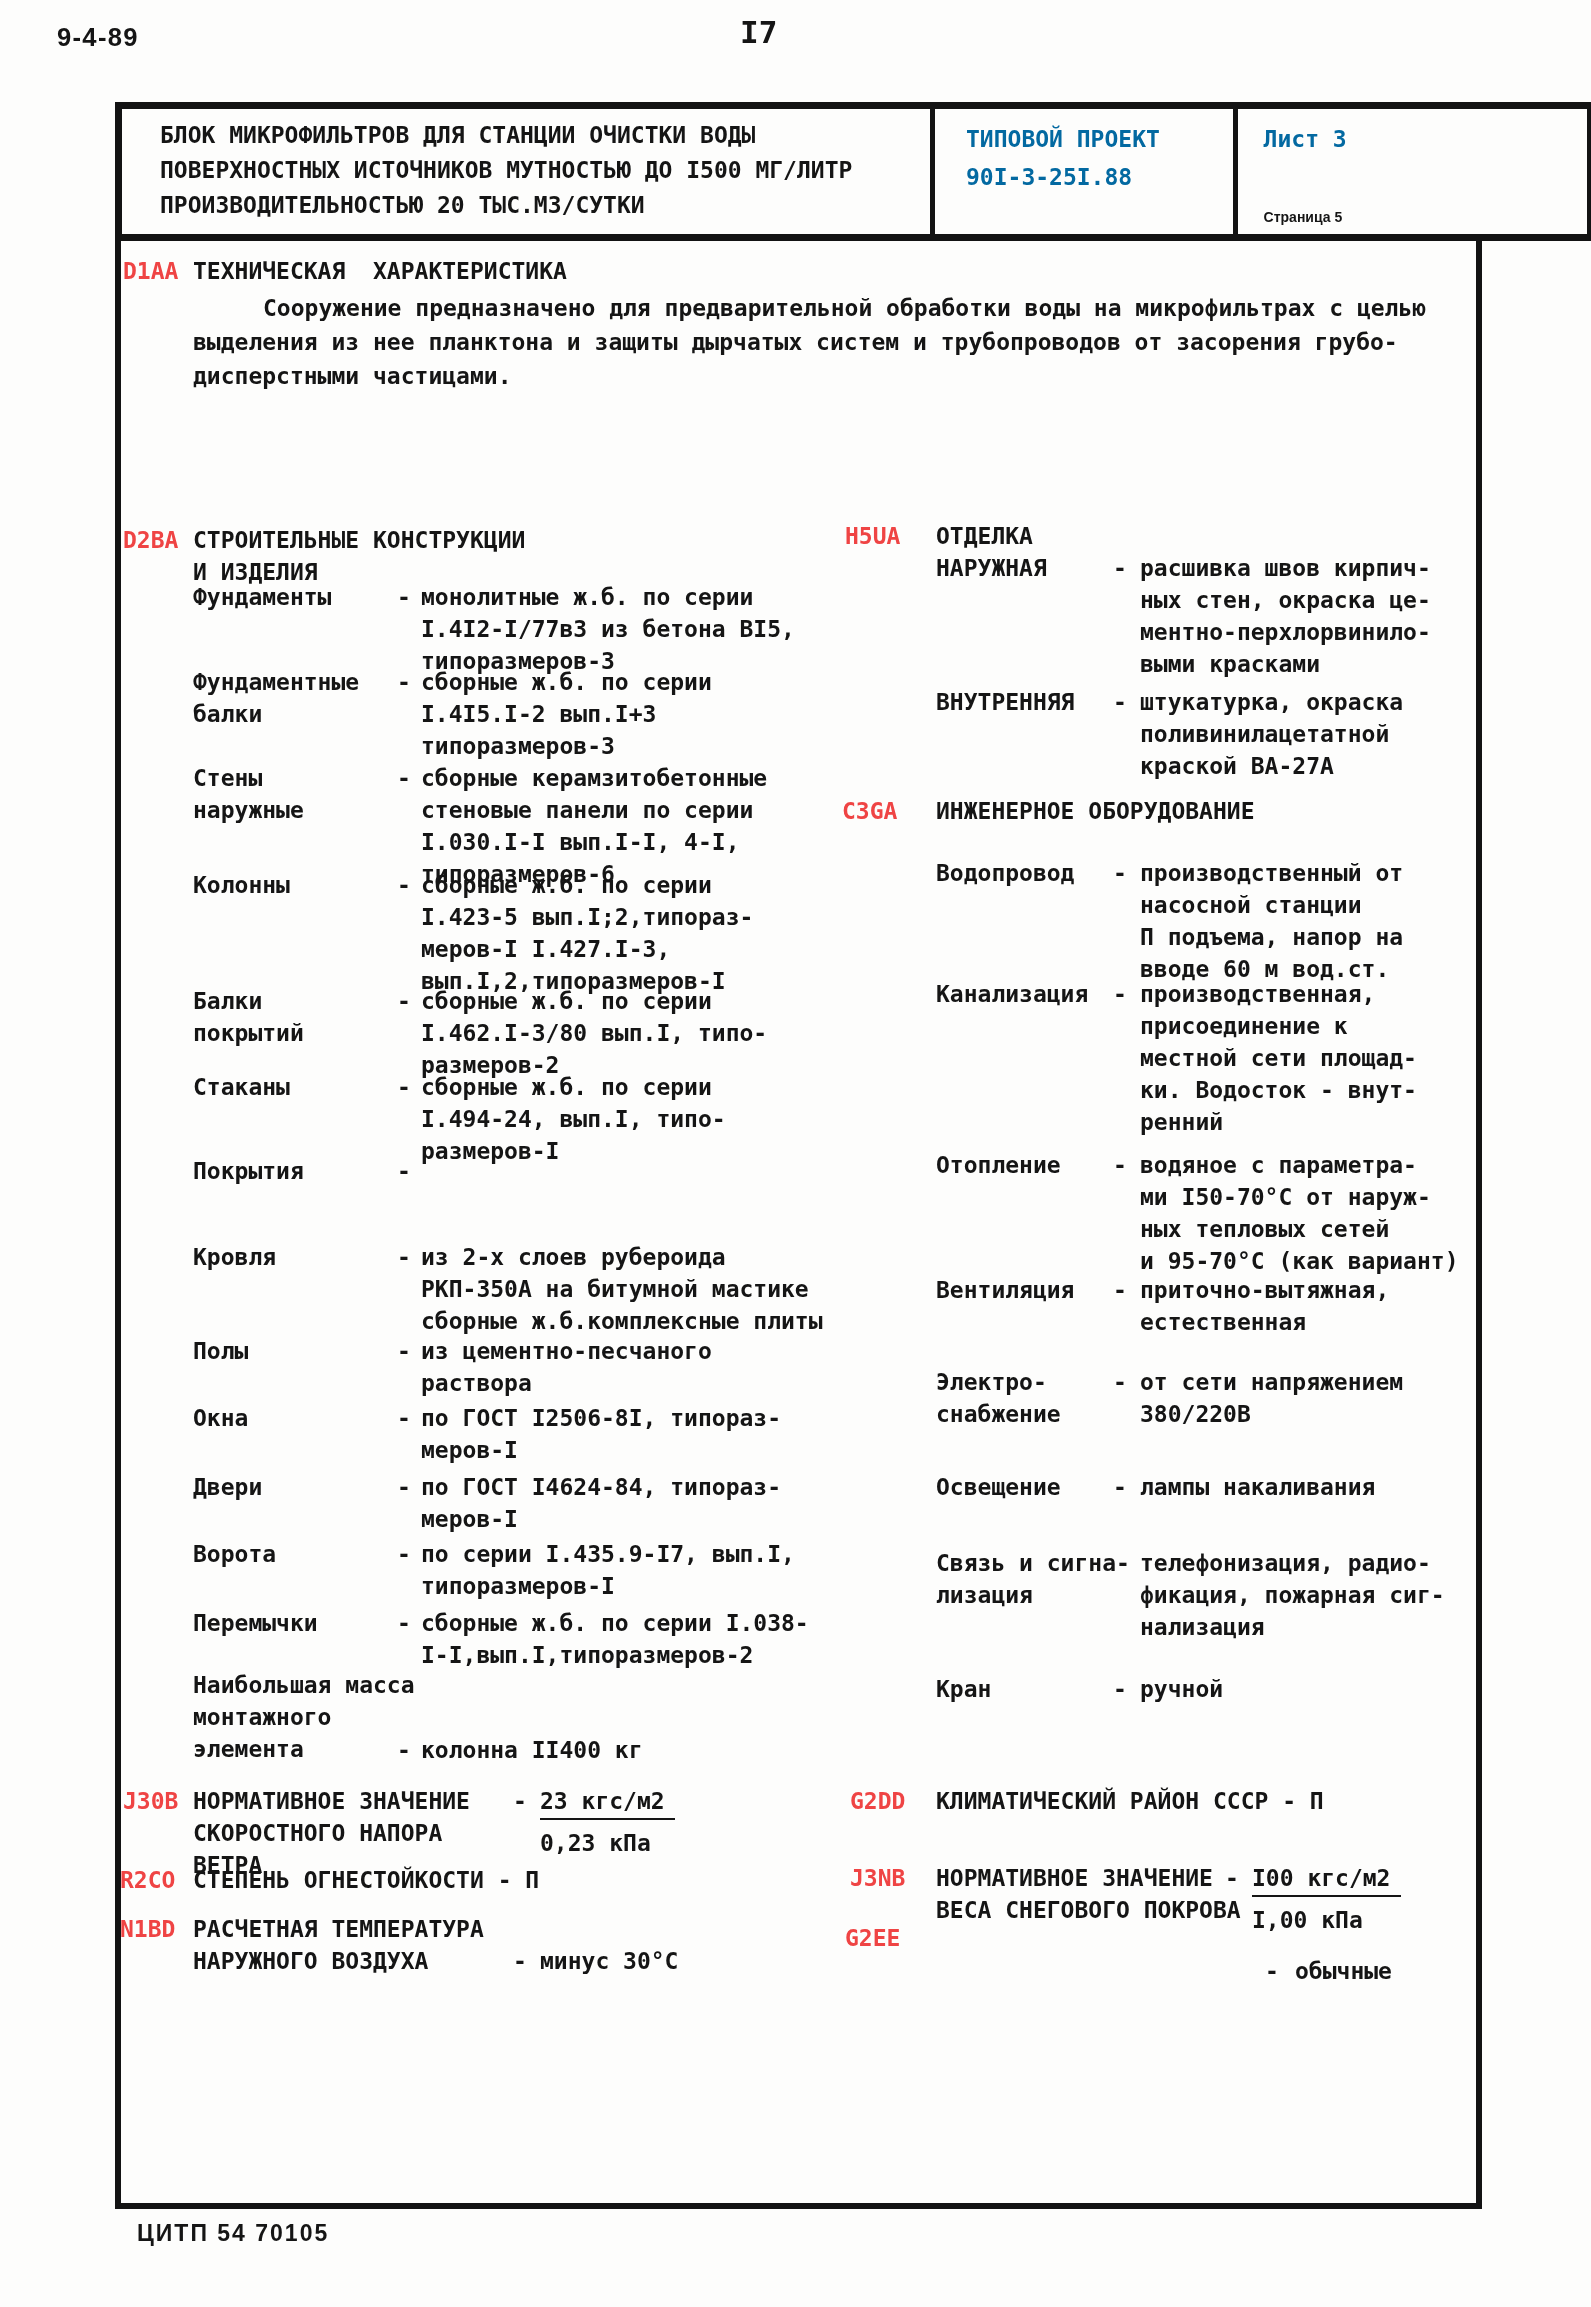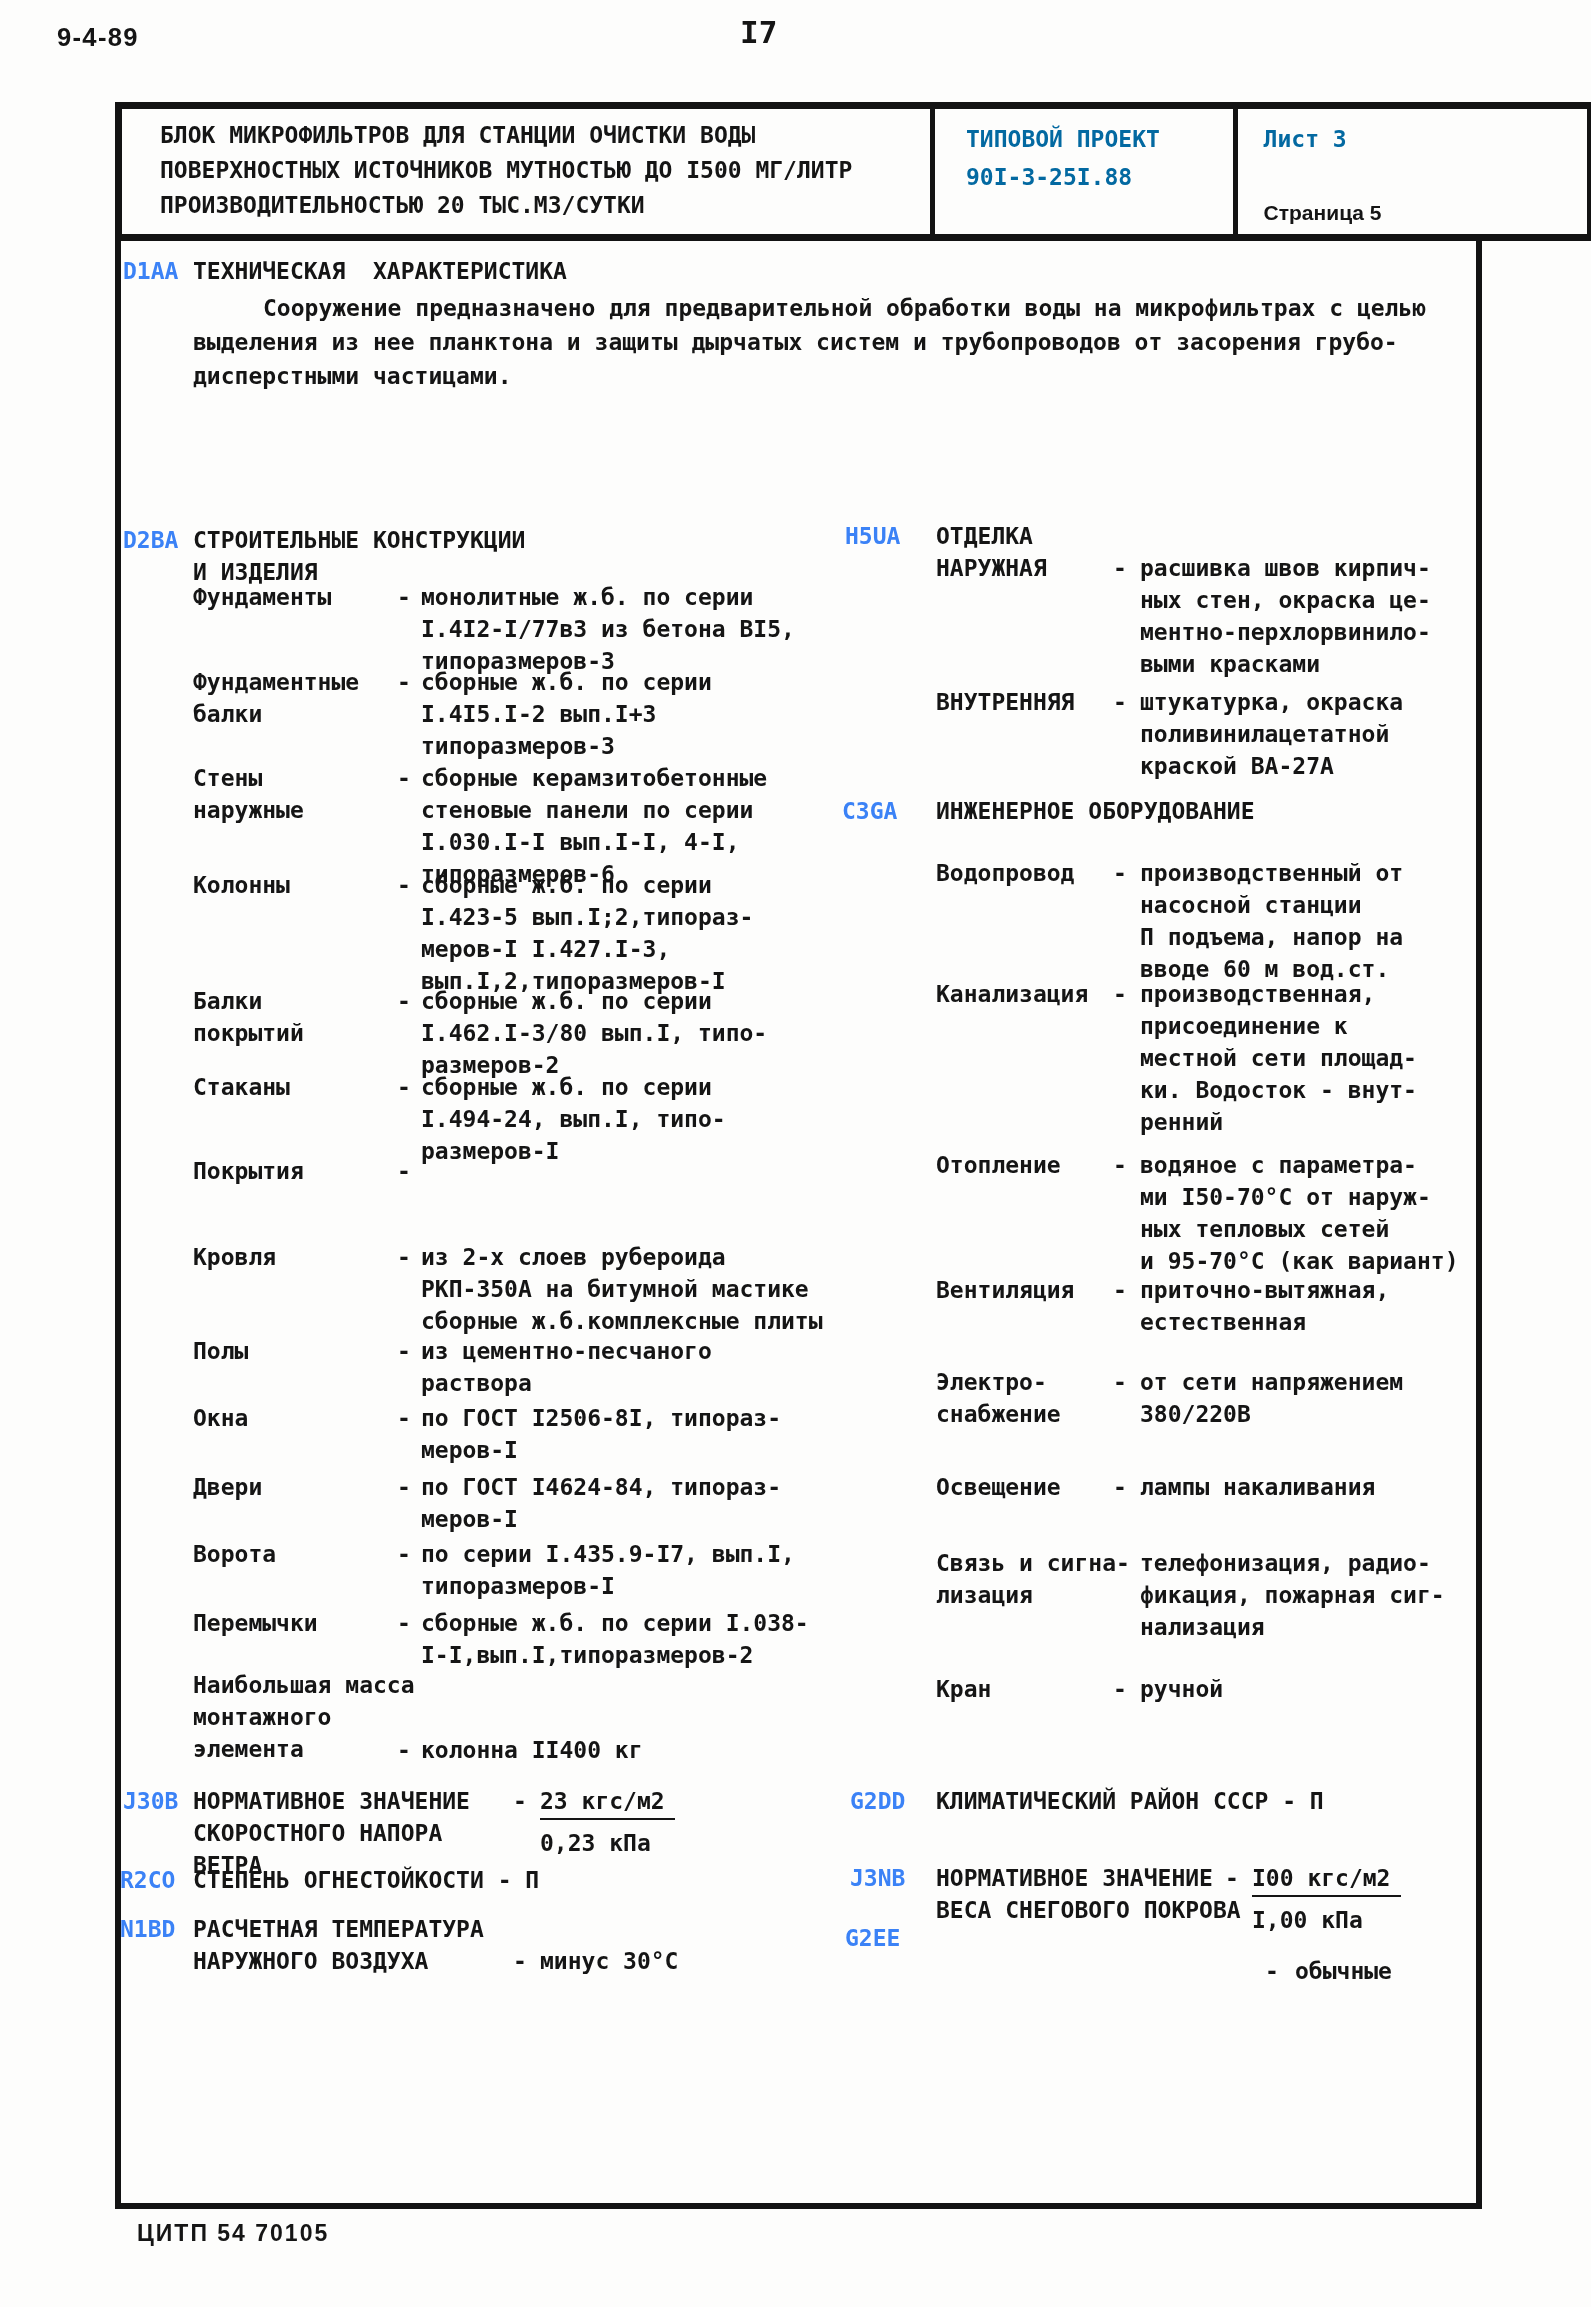--- a/index.html
+++ b/index.html
@@ -1,21 +1,21 @@
 <!DOCTYPE html>
 <html style="font-size:10.8px"><head>
 <meta charset="utf-8">
 <style>
   html,body{margin:0;padding:0;background:#ffffff;}
   .sheet{position:relative;width:1592px;height:2307px;background:#fdfdfc;overflow:hidden;
          font-family:"DejaVu Sans Mono",monospace;}
   .abs{position:absolute;}
   .tw{font:bold 23px/32px "DejaVu Sans Mono",monospace;color:#151515;white-space:pre-wrap;letter-spacing:0;}
   .para{line-height:34px;text-indent:70px;}
-  .codefont{font:bold 23px/32px "DejaVu Sans Mono",monospace;color:#3b82f6;}
+  .codefont{font:bold 23px/32px "DejaVu Sans Mono",monospace;color:#ef4444;}
   .hand{font-family:"Liberation Sans",sans-serif;font-weight:bold;color:#151515;}
   .pagenum{font:bold 31px "DejaVu Sans Mono",monospace;color:#151515;}
   .stamp{font:bold 25.6px "Liberation Sans",sans-serif;letter-spacing:1.3px;color:#151515;}
   .headerbox{position:absolute;left:115px;top:102px;width:1479px;height:139px;
              border:7.4px solid #131313;box-sizing:border-box;display:flex;}
   .hcell1{width:808px;box-sizing:border-box;padding:9.4px 0 0 38px;}
   .hcell2{width:303px;box-sizing:border-box;border-left:5.4px solid #131313;padding:10.8px 0 0 31px;}
   .hcell3{flex:1;box-sizing:border-box;border-left:5.4px solid #131313;padding:10.8px 0 9.4px 25.6px;
           display:flex;flex-direction:column;justify-content:space-between;}
   .htitle{font:bold 23px/35px "DejaVu Sans Mono",monospace;color:#151515;white-space:pre-wrap;}
@@ -38,21 +38,21 @@
       <div class="htitle">БЛОК МИКРОФИЛЬТРОВ ДЛЯ СТАНЦИИ ОЧИСТКИ ВОДЫ
 ПОВЕРХНОСТНЫХ ИСТОЧНИКОВ МУТНОСТЬЮ ДО I500 МГ/ЛИТР
 ПРОИЗВОДИТЕЛЬНОСТЬЮ 20 ТЫС.М3/СУТКИ</div>
     </div>
     <div class="hcell2">
       <div class="hproj">ТИПОВОЙ ПРОЕКТ</div>
       <div class="hproj">90I-3-25I.88</div>
     </div>
     <div class="hcell3">
       <div class="hproj">Лист 3</div>
-      <div class="hand" style="font-size:21px">Страница 5</div>
+      <div class="hand" style="font-size:14px">Страница 5</div>
     </div>
   </div>
 
   <div class="mainbox"></div>
 
   <div class="abs codefont" style="left:123px;top:255px">D1AA</div>
   <div class="abs tw" style="left:193px;top:255px">ТЕХНИЧЕСКАЯ  ХАРАКТЕРИСТИКА</div>
   <div class="abs tw para" style="left:193px;top:291px;width:1266px">Сооружение предназначено для предварительной обработки воды на микрофильтрах с целью
 выделения из нее планктона и защиты дырчатых систем и трубопроводов от засорения грубо-
 дисперстными частицами.</div>

